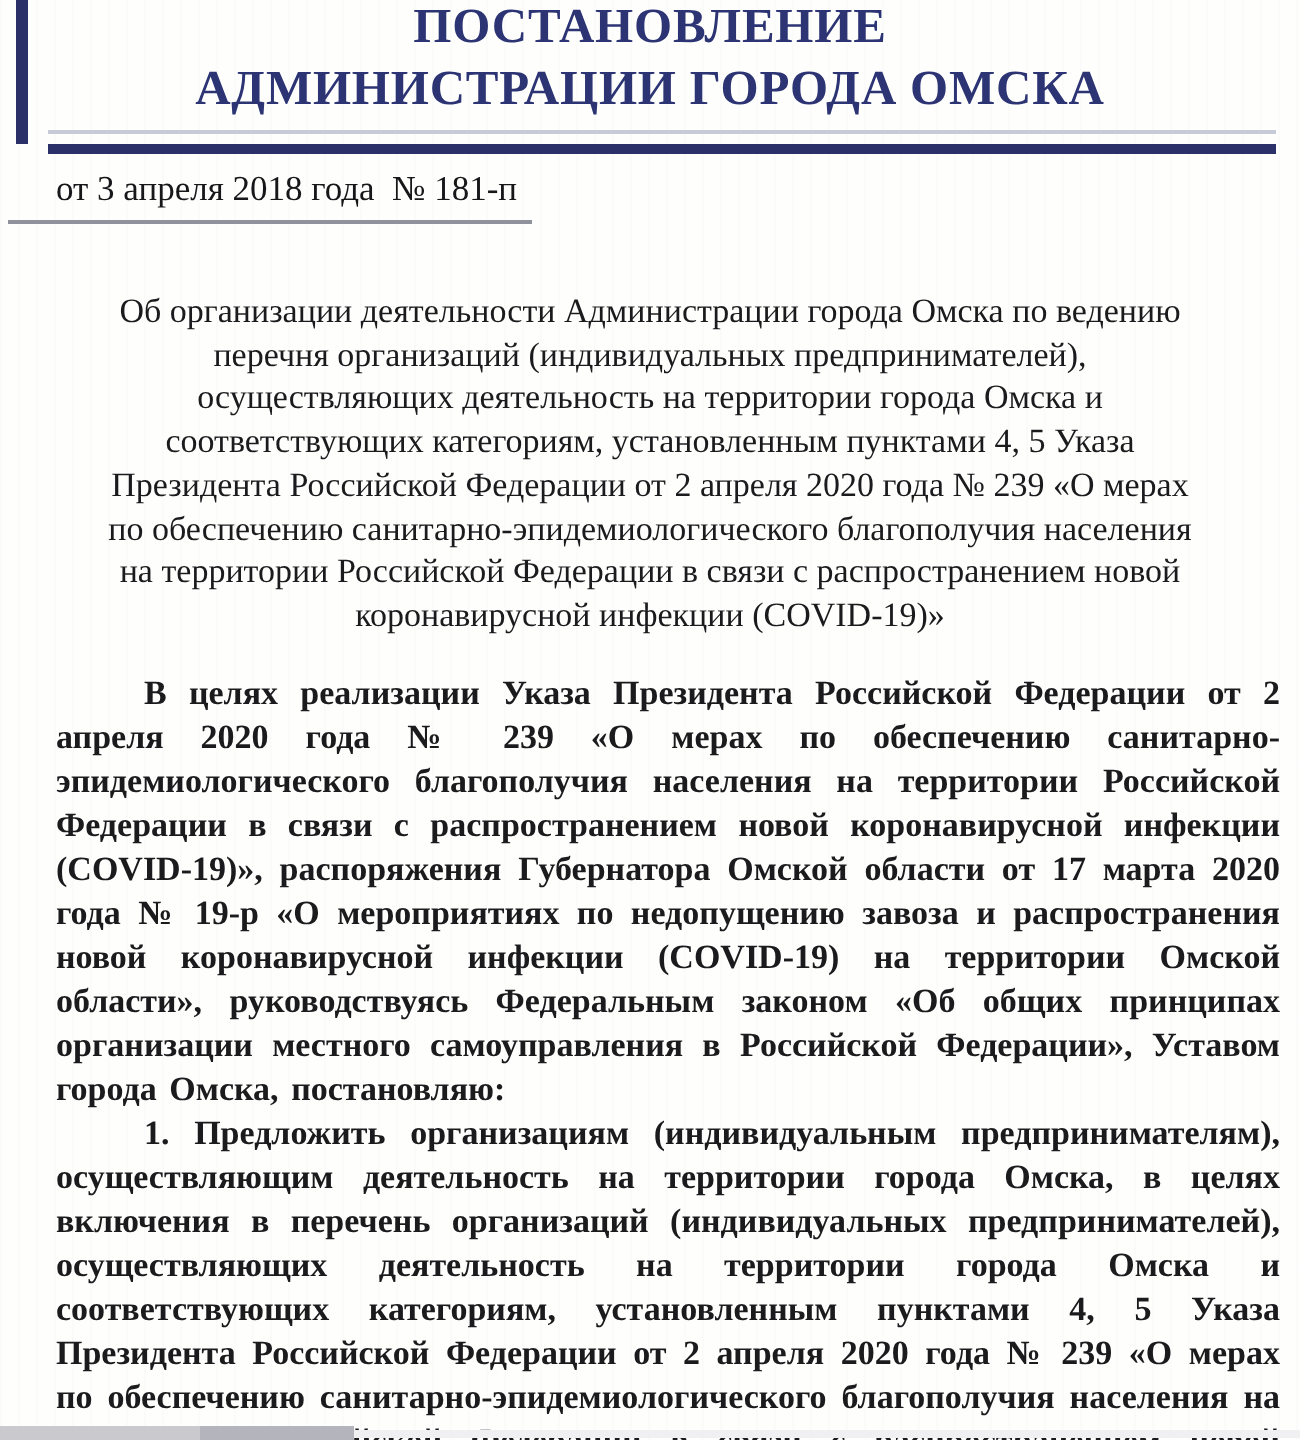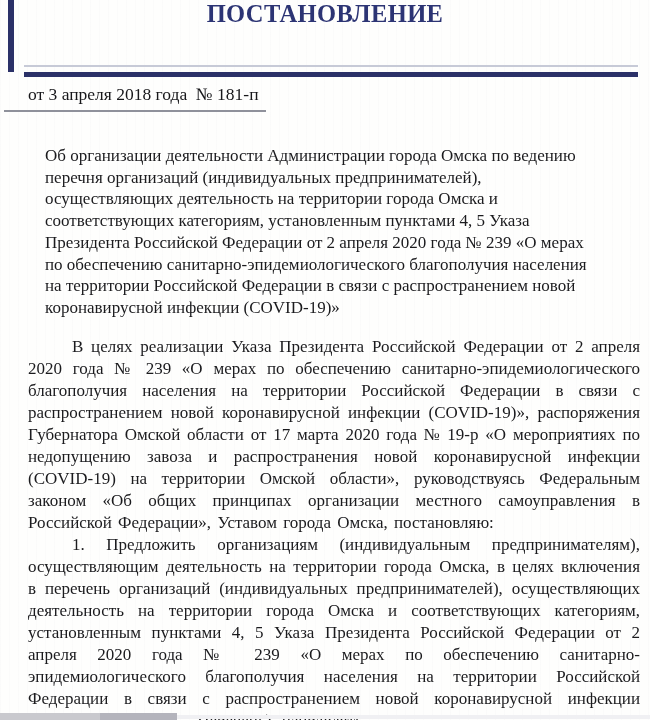--- a/index.html
+++ b/index.html
@@ -76,38 +76,40 @@
     left: 4px;
     width: 262px;
     height: 2px;
     background: #8f919b;
   }
   .subject {
     position: absolute;
     top: 145px;
     left: 45px;
     width: 560px;
+    text-align: center;
     font-size: 17px;
     line-height: 21.7px;
     color: #1b1b1e;
   }
   .body-text {
     position: absolute;
     top: 336px;
     left: 28px;
     width: 612px;
     font-size: 17px;
     line-height: 22px;
     color: #1b1b1e;
     text-align: justify;
     word-spacing: 0.12em;
   }
   .body-text p {
     margin: 0;
     text-indent: 44px;
+    font-weight: bold;
   }
   .bottom-strip {
     position: absolute;
     bottom: 0;
     left: 0;
     width: 650px;
     height: 7px;
     z-index: 5;
   }
   .strip-seg-a {
@@ -131,20 +133,21 @@
 </style>
 </head>
 <body>
 
 <div class="page">
 
   <div class="left-bar"></div>
 
   <h1 class="doc-title">
     <span>ПОСТАНОВЛЕНИЕ</span>
+    <span>АДМИНИСТРАЦИИ ГОРОДА ОМСКА</span>
   </h1>
 
   <div class="rule-thin"></div>
   <div class="rule-thick"></div>
 
   <div class="date-line">от 3 апреля 2018 года  № 181-п</div>
   <div class="date-underline"></div>
 
   <div class="subject">Об организации деятельности Администрации города Омска по ведению перечня организаций (индивидуальных предпринимателей), осуществляющих деятельность на территории города Омска и соответствующих категориям, установленным пунктами 4, 5 Указа Президента Российской Федерации от 2 апреля 2020 года № 239  «О мерах по обеспечению санитарно-эпидемиологического благополучия населения на территории Российской Федерации в связи с распространением новой коронавирусной инфекции (COVID-19)»</div>
 

